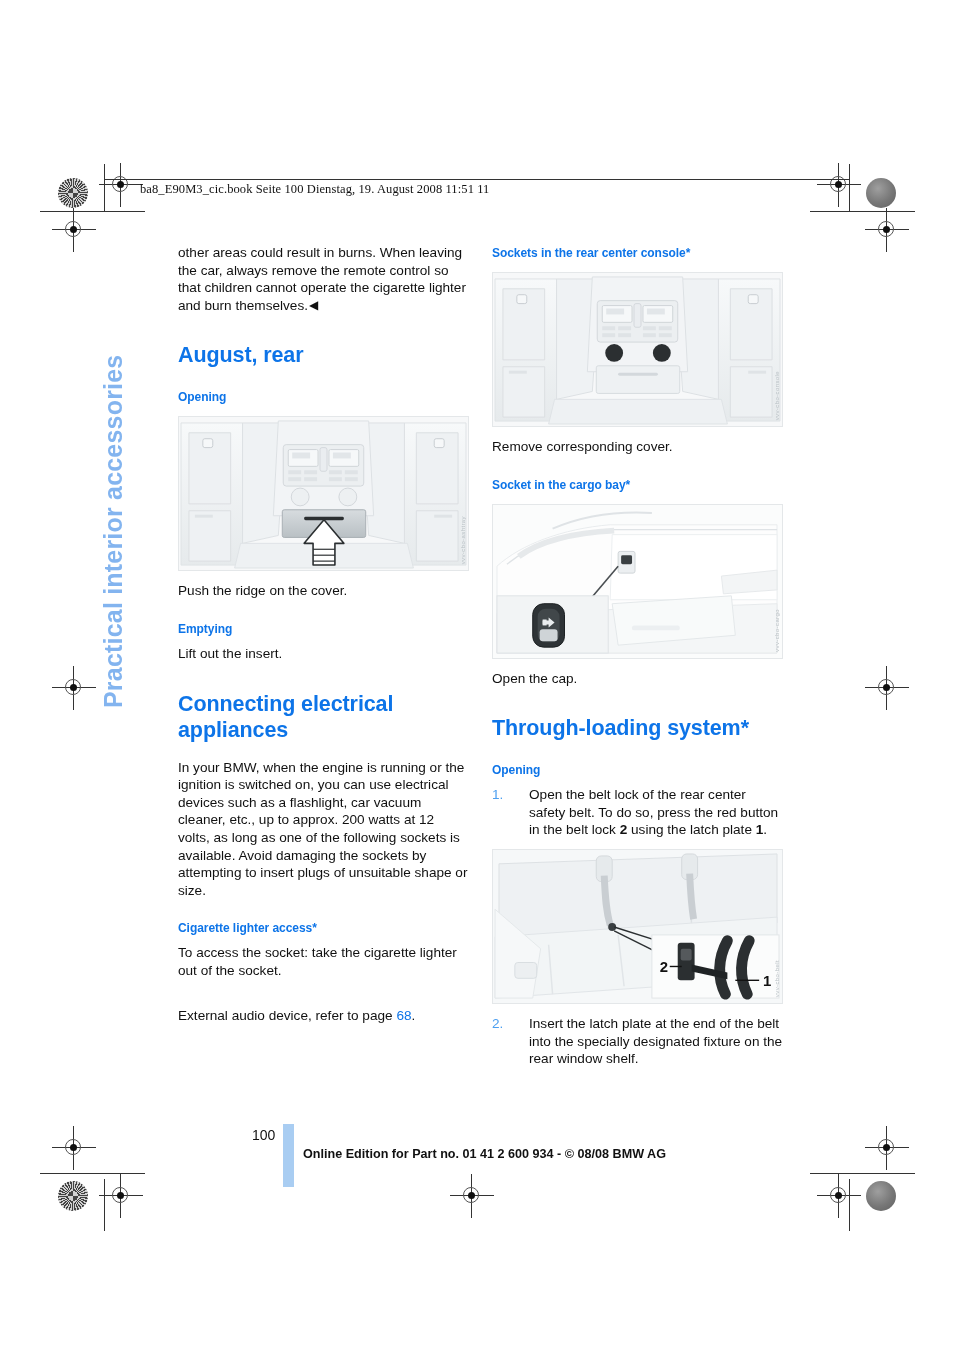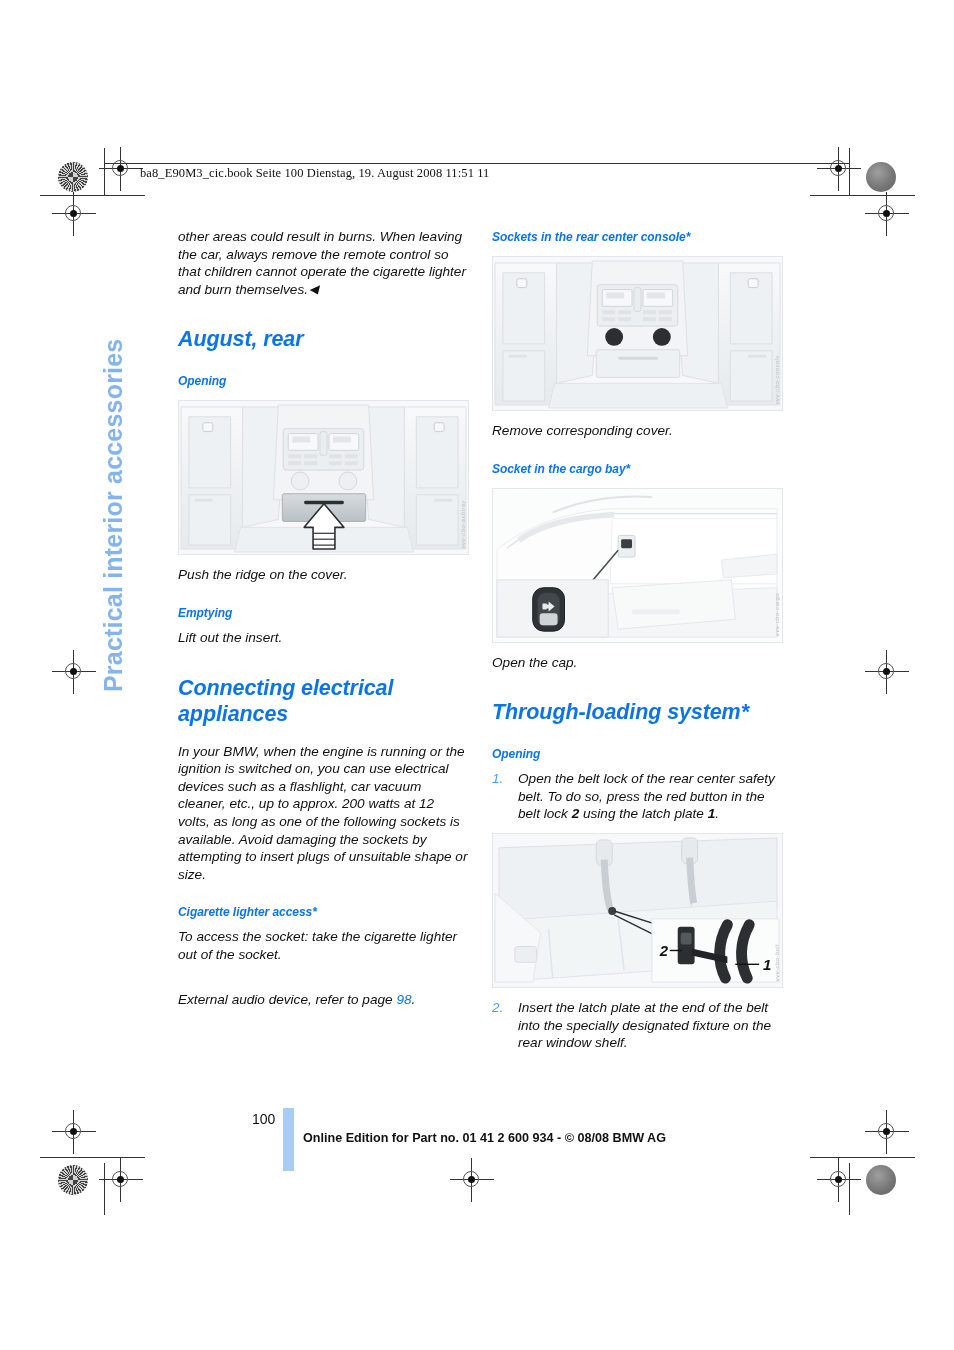--- a/index.html
+++ b/index.html
@@ -62,21 +62,21 @@
   }
   .trim-line {
     position: absolute;
     background: #333;
     pointer-events: none;
   }
 
   
   .page {
     position: absolute;
-    left: 0; top: 0;
+    left: 0; top: 16px;
     width: 954px; height: 1114px;
   }
   .header-rule {
     position: absolute;
     left: 104px; top: 163px;
     width: 745px; height: 1px;
     background: #333;
   }
   .book-header {
     position: absolute;
@@ -107,21 +107,20 @@
     font-weight: bold;
     color: #83b4ef;
     letter-spacing: .2px;
   }
 
   
   .col {
     position: absolute;
     top: 228px;
     width: 291px;
-    font-style: italic;
   }
   .col-left  { left: 178px; }
   .col-right { left: 492px; }
 
   p, .body-text {
     margin: 0;
     font-size: 13.6px;
     line-height: 17.6px;
     color: #111;
   }
@@ -163,21 +162,21 @@
     display: flex;
     font-size: 13.6px;
     line-height: 17.6px;
     color: #111;
   }
   .step-num {
     color: #4c9ff0;
     width: 26px;
     flex: 0 0 26px;
   }
-  .step-body { flex: 1 1 auto; }
+  .step-body { flex: 1 1 auto; margin-left: 11px; }
   .step-body b { font-weight: bold; }
 
   
   .fig {
     position: relative;
     background: #f4f6f7;
     border: 1px solid #e4e7e9;
     box-sizing: border-box;
     overflow: hidden;
   }
@@ -405,21 +404,21 @@
     <div class="gap-h2-tight"></div>
     <p class="body-text">In your BMW, when the engine is running or the ignition is switched on, you can use electrical devices such as a flashlight, car vacuum cleaner, etc., up to approx. 200 watts at 12 volts, as long as one of the following sockets is available. Avoid damaging the sockets by attempting to insert plugs of unsuitable shape or size.</p>
 
     <div class="gap-h2"></div>
     <h2 class="sub">Cigarette lighter access*</h2>
     <div class="gap-small"></div>
     <p class="body-text">To access the socket: take the cigarette lighter out of the socket.</p>
 
     <div class="gap-h2"></div>
     <div class="gap-small"></div>
-    <p class="body-text"><span>External audio device, refer to page </span><span class="pgref">98</span><span>.</span></p>
+    <p class="body-text"><span>External audio device, refer to page </span><span class="pgref">68</span><span>.</span></p>
   </div>
 
   <div class="col col-right">
 
     <h2 class="sub">Sockets in the rear center console*</h2>
 
     <div class="gap-fig"></div>
     <div class="fig" style="height:155px;">
       <svg viewBox="0 0 291 155" preserveAspectRatio="none" aria-hidden="true">
         <rect x="0" y="0" width="291" height="155" fill="#f7f8f9"></rect>

